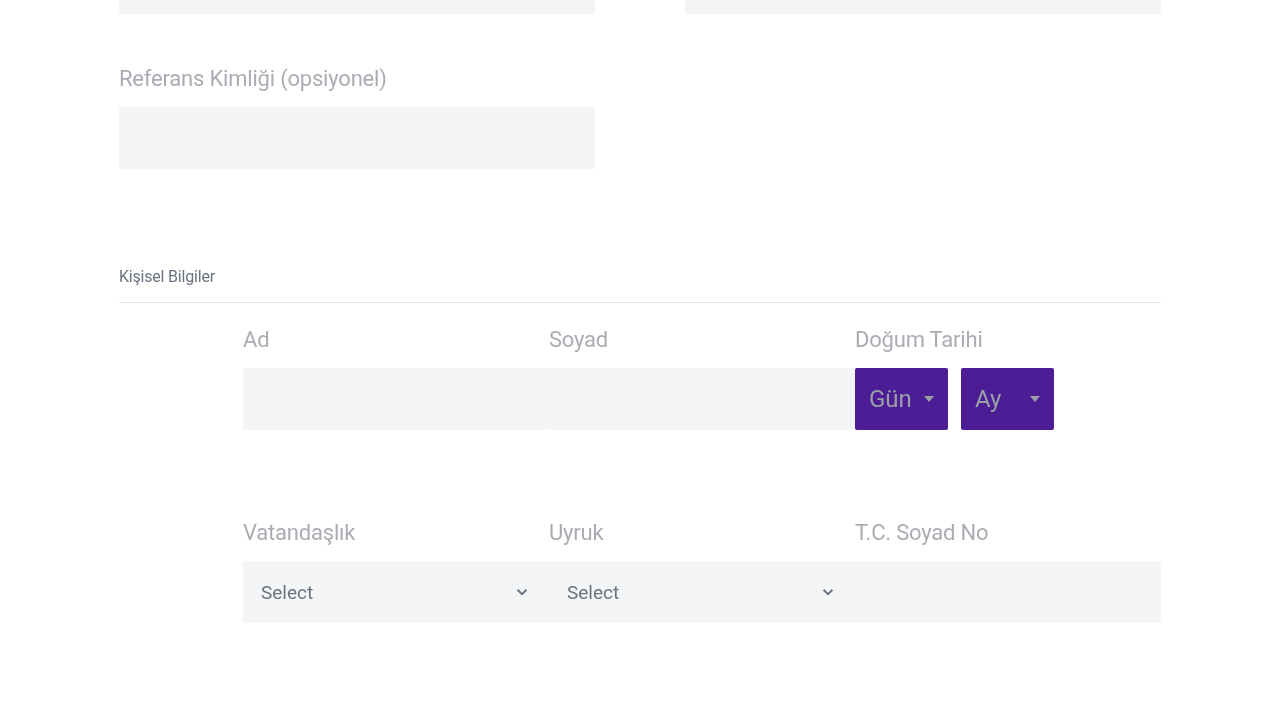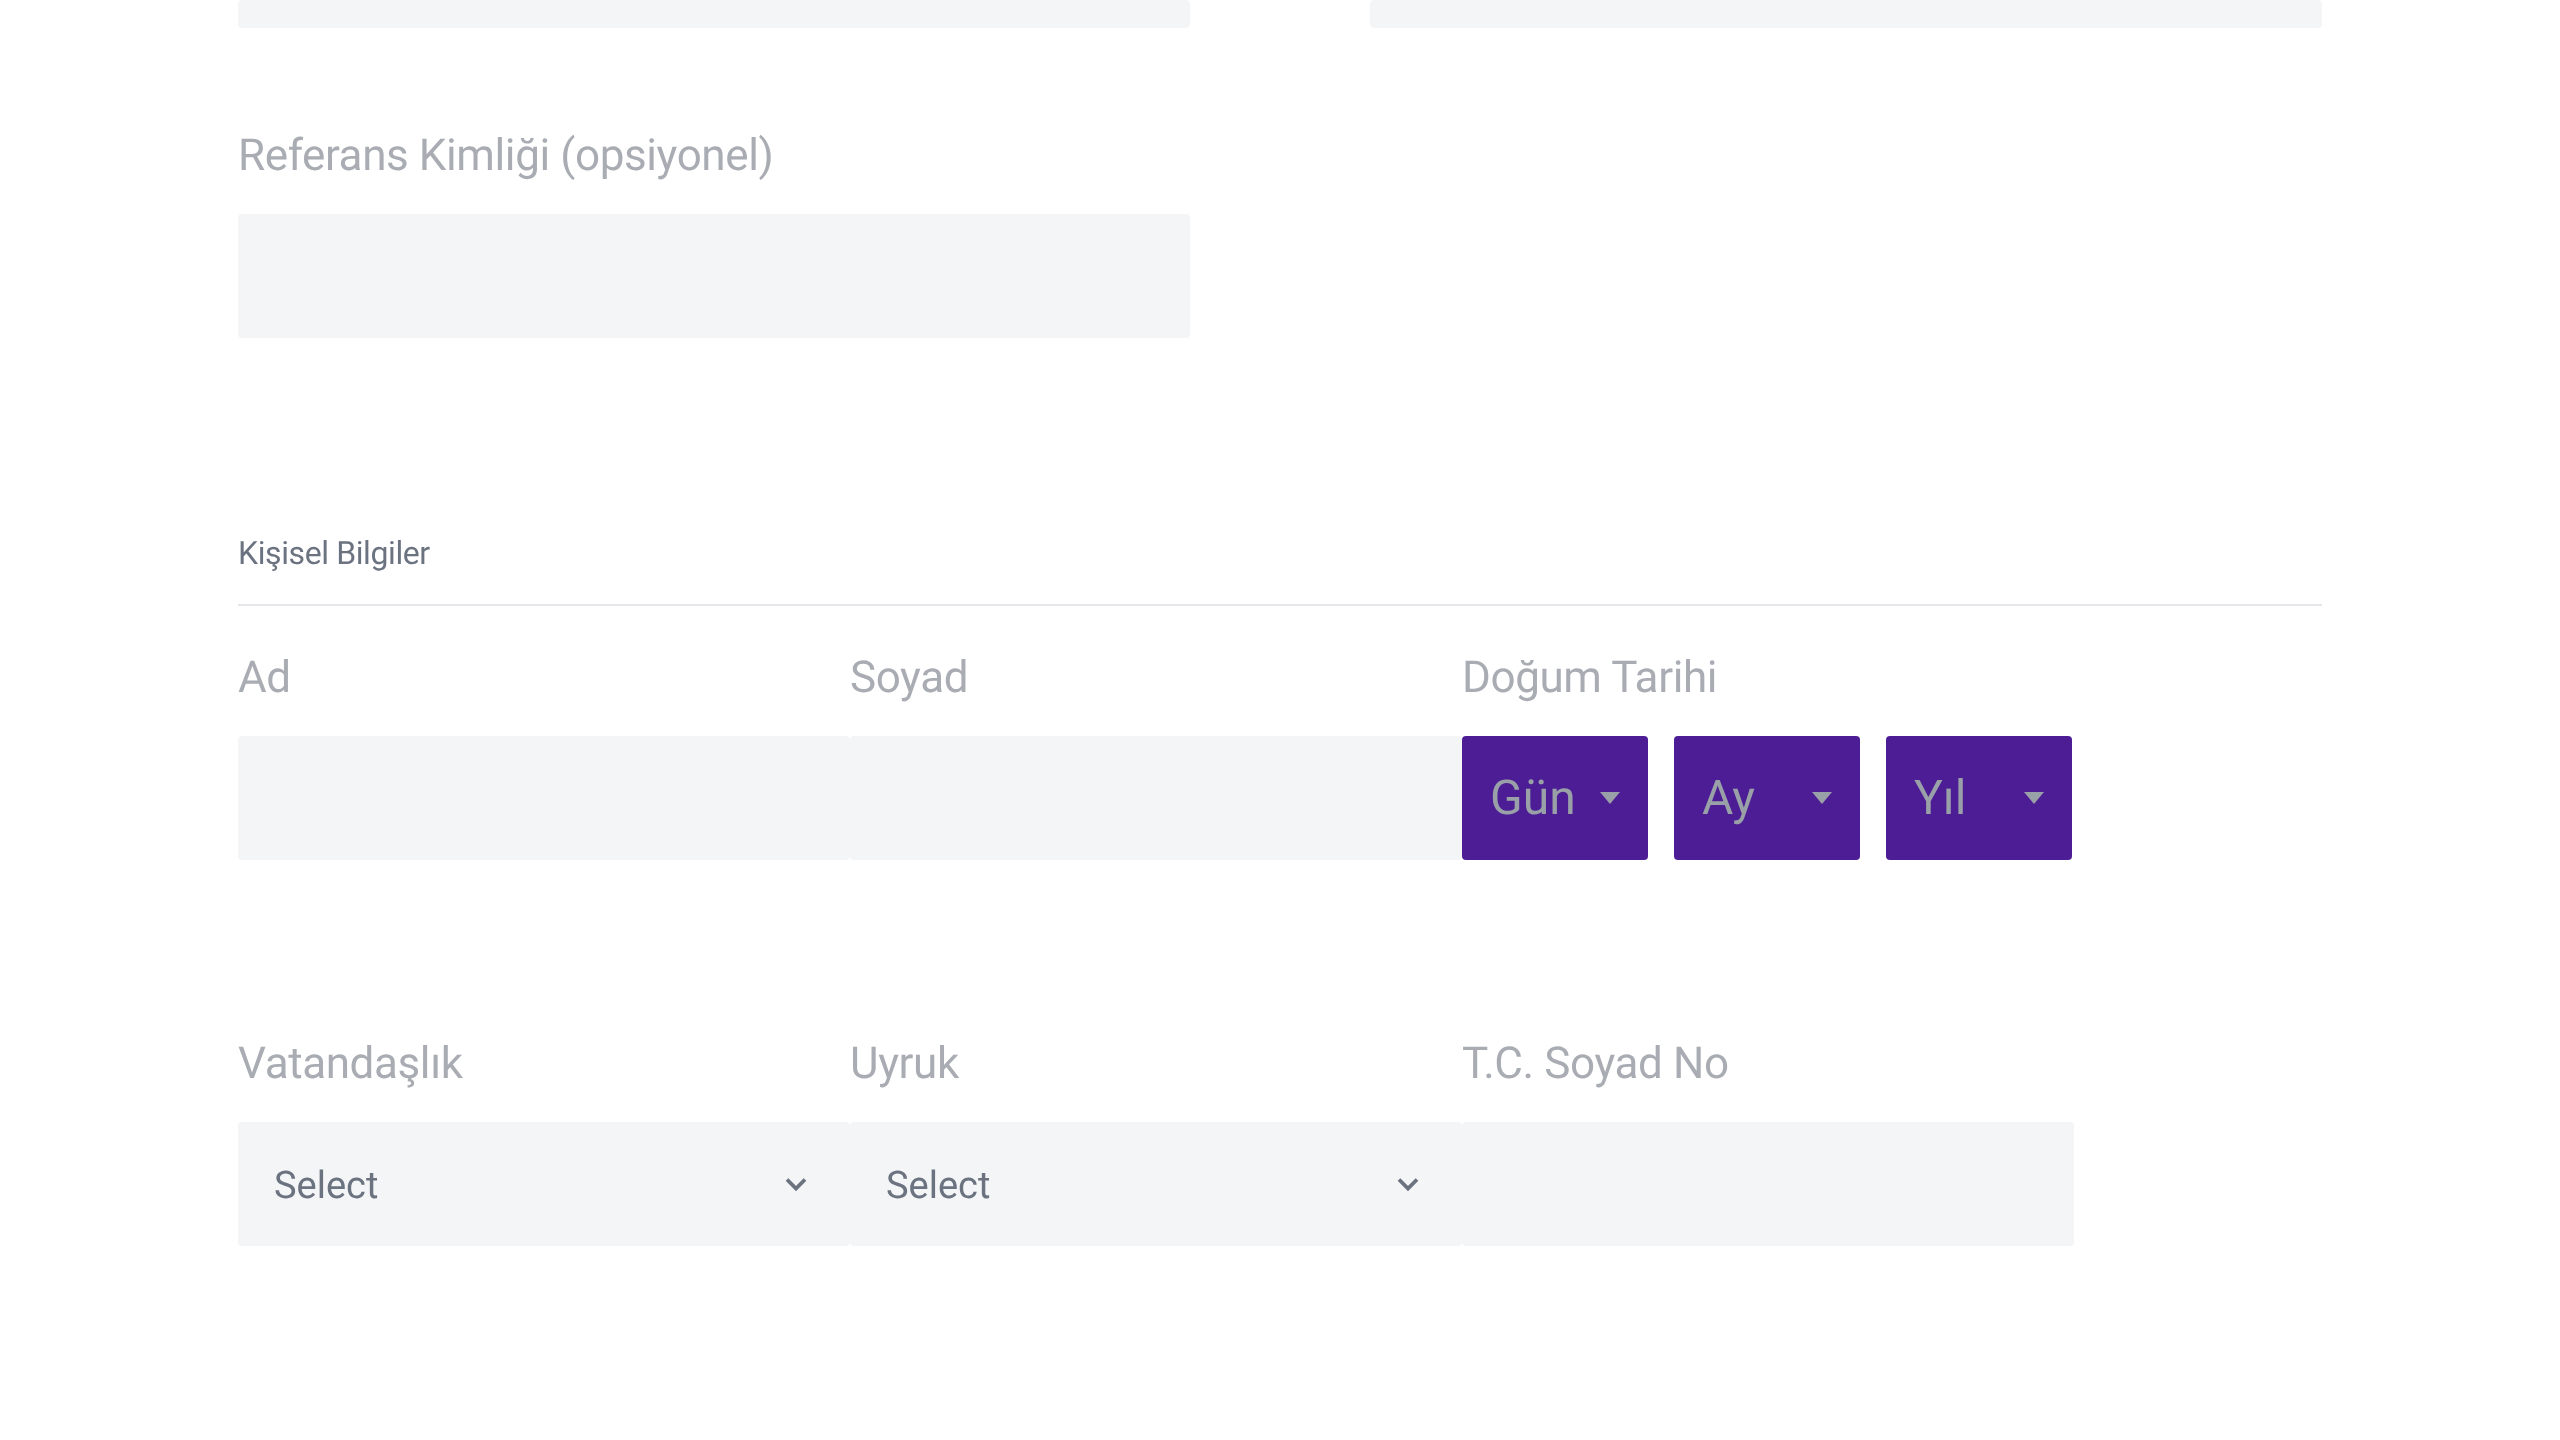--- a/index.html
+++ b/index.html
@@ -62,21 +62,21 @@
       font-weight: 400;
       margin-top: 98px;
       padding-bottom: 16px;
       border-bottom: 1px solid #e5e7eb;
       letter-spacing: -0.2px;
     }
     .form-row {
       display: flex;
       margin-top: 24px;
       gap: 0;
-      justify-content: flex-start;
+      justify-content: flex-end;
     }
     .form-field {
       display: flex;
       flex-direction: column;
     }
     .form-field.col1 {
       width: 306px;
     }
     .form-field.col2 {
       width: 306px;
@@ -194,24 +194,20 @@
       <div class="field-label">Doğum Tarihi</div>
       <div class="date-selects">
         <div class="date-select day">
           <span class="date-select-text">Gün</span>
           <span class="caret-down"></span>
         </div>
         <div class="date-select month">
           <span class="date-select-text">Ay</span>
           <span class="caret-down"></span>
         </div>
-        <div class="date-select year">
-          <span class="date-select-text">Yıl</span>
-          <span class="caret-down"></span>
-        </div>
       </div>
     </div>
   </div>
 
   <div class="form-row second">
     <div class="form-field col1">
       <div class="field-label">Vatandaşlık</div>
       <div class="custom-select">
         <span>Select</span>
         <span class="chevron-down">

